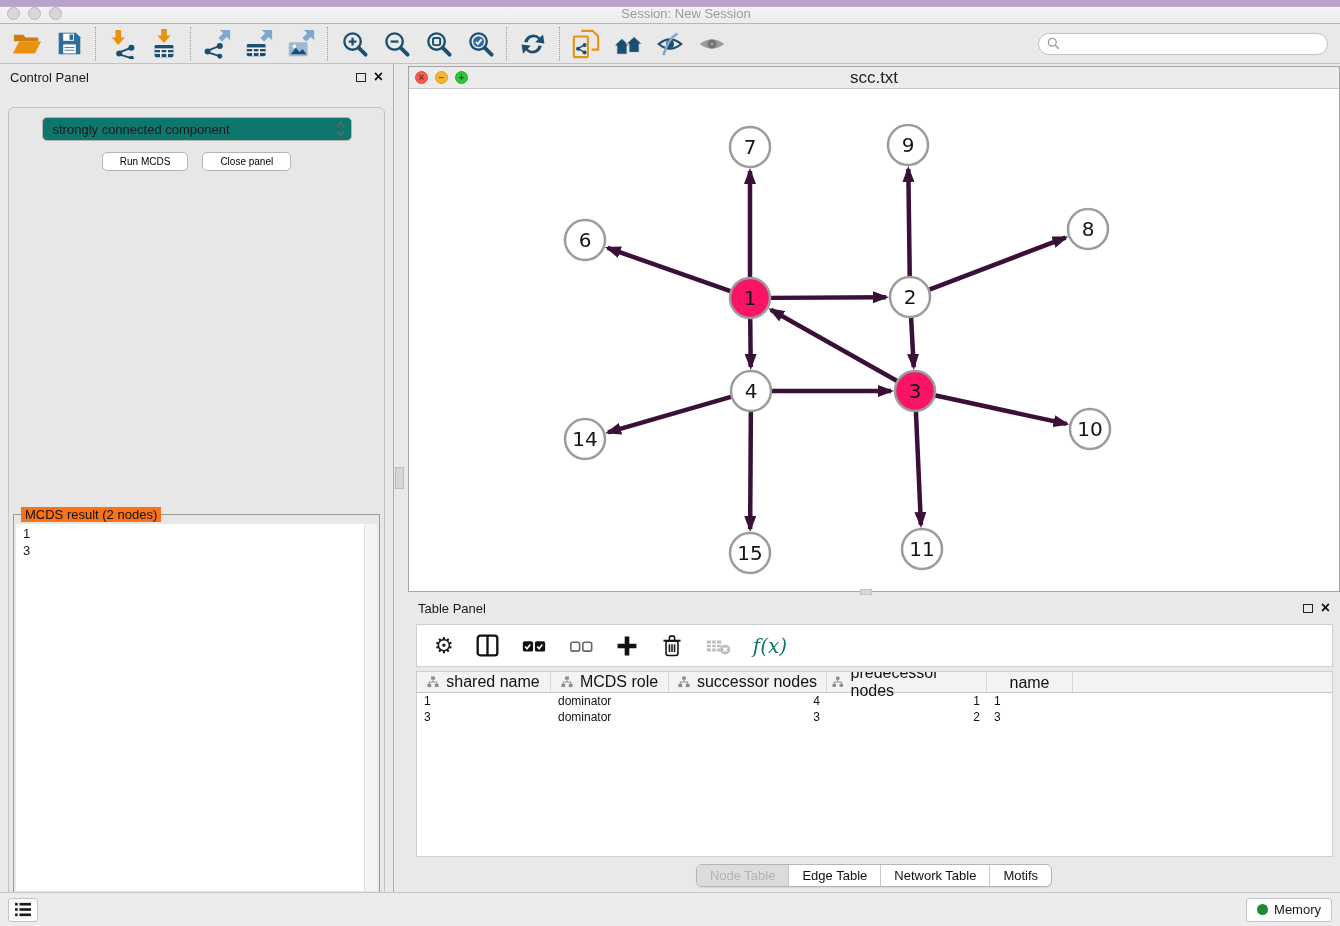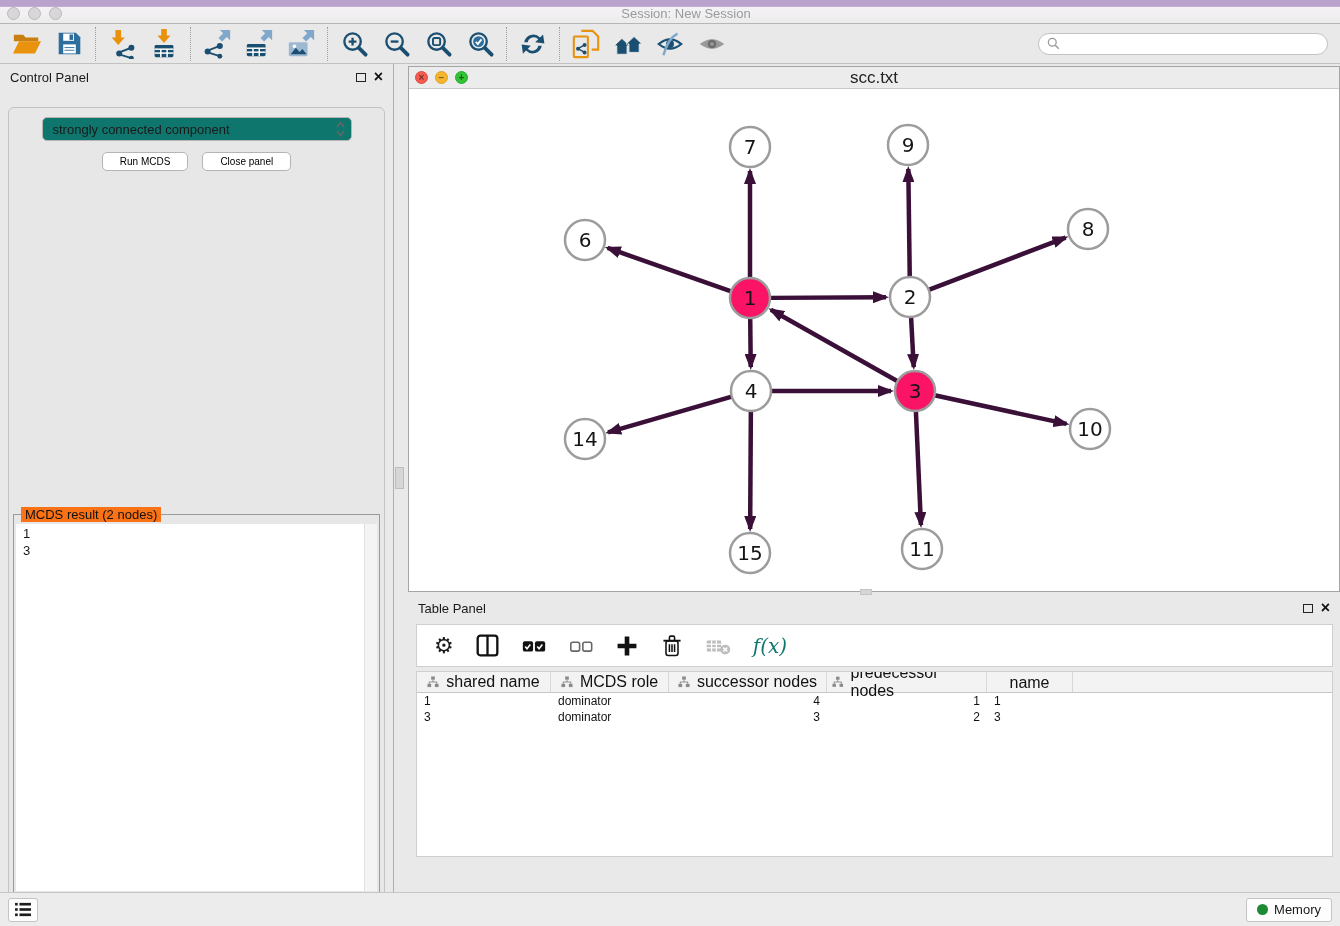--- a/index.html
+++ b/index.html
@@ -512,20 +512,28 @@
         </div>
         <div class="tr">
           <div class="td" style="width: 134px; text-align: left;">3</div>
           <div class="td" style="width: 118px; text-align: left;">dominator</div>
           <div class="td" style="width: 158px; text-align: right;">3</div>
           <div class="td" style="width: 160px; text-align: right;">2</div>
           <div class="td" style="width: 86px; text-align: left;">3</div>
         </div>
       </div>
   </div>
+  <div class="tp-tabs-row">
+    <div class="segs">
+        <div class="seg seg-active">Node Table</div>
+        <div class="seg">Edge Table</div>
+        <div class="seg">Network Table</div>
+        <div class="seg">Motifs</div>
+      </div>
+  </div>
 </div>
 
 <div class="statusbar">
   <div class="sq-btn">
     <svg width="18" height="15" viewBox="0 0 20 17">
       <g fill="#1c1c1c">
         <rect x="1" y="1" width="3" height="3"></rect>
           <rect x="6" y="1" width="13" height="3"></rect>
         <rect x="1" y="7" width="3" height="3"></rect>
           <rect x="6" y="7" width="13" height="3"></rect>

